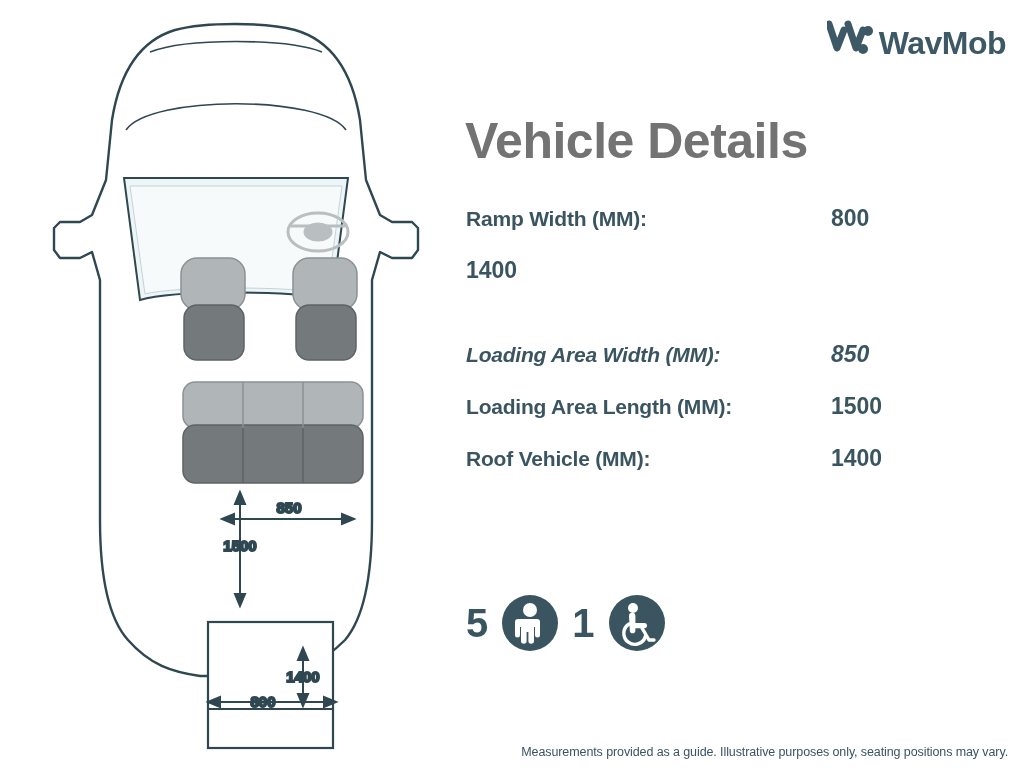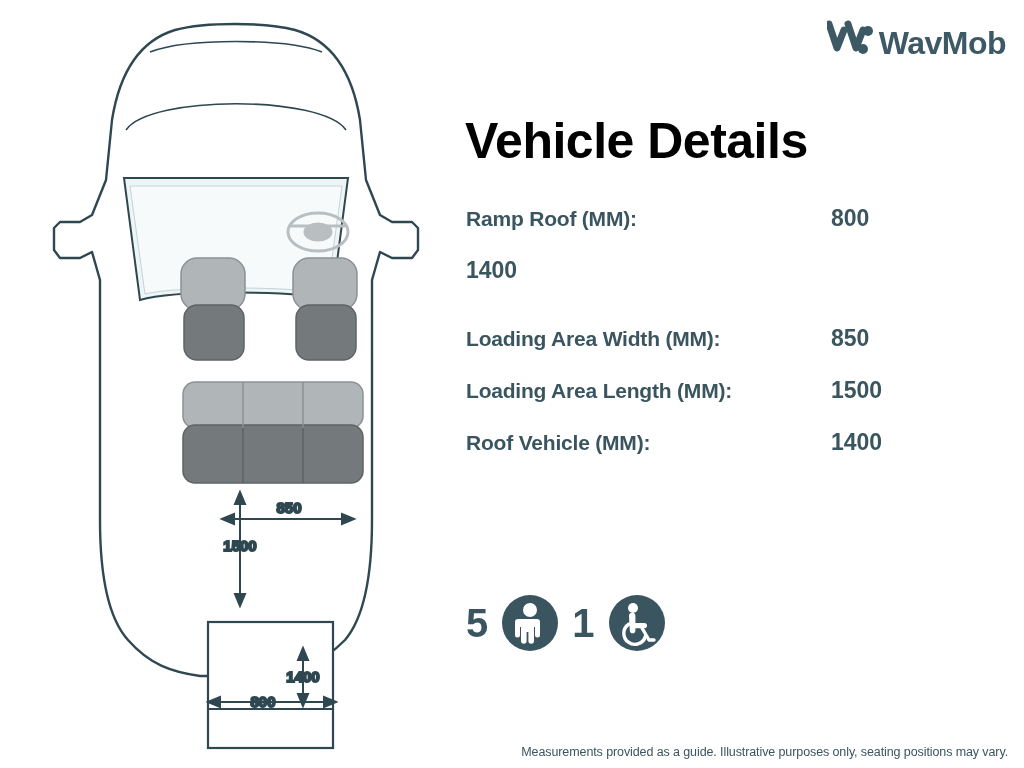--- a/index.html
+++ b/index.html
@@ -49,35 +49,35 @@
     top: 0;
     width: 560px;
     height: 768px;
   }
   .panel-title {
     position: absolute;
     left: 5px;
     top: 112px;
     font-size: 50px;
     font-weight: bold;
-    color: #000000;
+    color: #737373;
     letter-spacing: -0.5px;
   }
   .spec-list {
     position: absolute;
     left: 6px;
     top: 205px;
     width: 545px;
   }
   .spec-row {
     display: flex;
     align-items: baseline;
     height: 52px;
   }
-  .spec-row.gap-before { margin-top: 16px; }
+  .spec-row.gap-before { margin-top: 32px; font-style: italic; }
   .spec-label {
     font-size: 21px;
     font-weight: bold;
     color: #3a5560;
     flex: 0 0 365px;
     letter-spacing: -0.2px;
   }
   .spec-value {
     font-size: 23px;
     font-weight: bold;
@@ -228,21 +228,21 @@
   </svg>
 </div>
 
 <div class="panel">
 
   <div class="panel-title">Vehicle Details</div>
 
   <div class="spec-list">
 
     <div class="spec-row">
-      <span class="spec-label">Ramp Roof (MM):</span>
+      <span class="spec-label">Ramp Width (MM):</span>
       <span class="spec-value">800</span>
     </div>
 
     <div class="spec-row">
       <span class="spec-value">1400</span>
     </div>
 
     <div class="spec-row gap-before">
       <span class="spec-label">Loading Area Width (MM):</span>
       <span class="spec-value">850</span>

